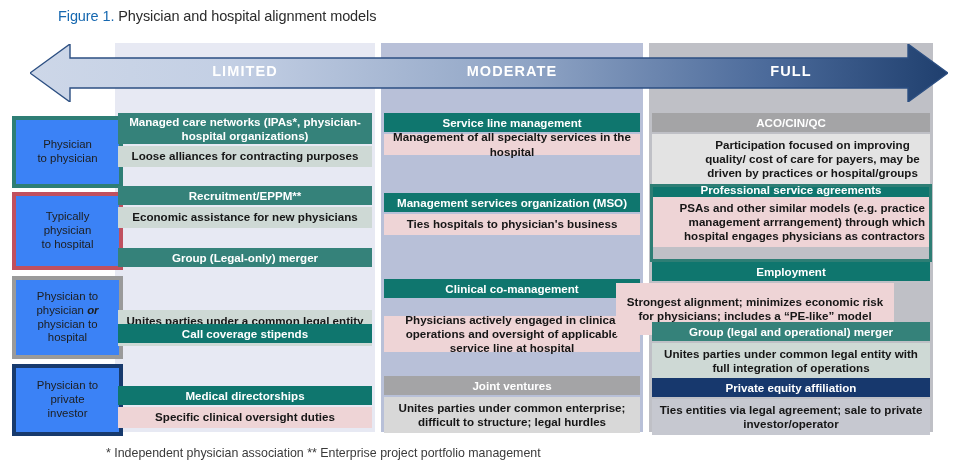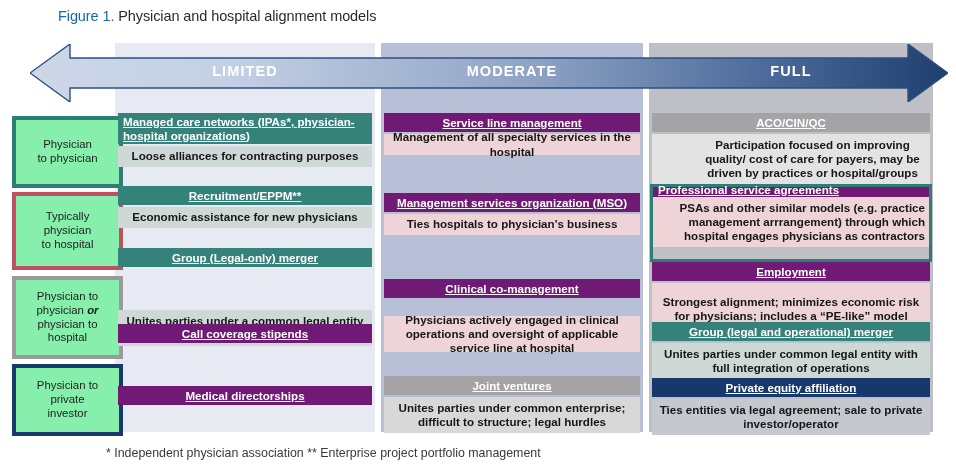--- a/index.html
+++ b/index.html
@@ -23,41 +23,41 @@
   
   .arrow-wrap{position:absolute;left:30px;top:44px;width:918px;height:58px;}
   .arrow-wrap svg{display:block;}
   .arrow-label{position:absolute;top:63px;font-size:14.5px;font-weight:bold;
                color:#ffffff;letter-spacing:1.1px;text-align:center;}
   .lbl-limited {left:115px;width:260px;}
   .lbl-moderate{left:381px;width:262px;}
   .lbl-full    {left:649px;width:284px;}
 
   
-  .legend{position:absolute;left:12px;width:111px;background:#86efac;
+  .legend{position:absolute;left:12px;width:111px;background:#3b82f6;
           box-sizing:border-box;display:flex;align-items:center;
           justify-content:center;text-align:center;
           font-size:11.4px;color:#1d1d1d;line-height:1.22;}
   .lg1{top:116px;height:72px;border:4px solid #2e7e75;}
   .lg2{top:192px;height:78px;border:4px solid #c0505f;}
   .lg3{top:276px;height:83px;border:4px solid #9a9a9a;}
   .lg4{top:364px;height:72px;border:4px solid #173a6d;}
   .legend i{font-style:italic;font-weight:bold;}
 
   
   .blk{position:absolute;box-sizing:border-box;}
-  .hdr{font-size:11.6px;font-weight:bold;color:#ffffff;text-align:left;
+  .hdr{font-size:11.6px;font-weight:bold;color:#ffffff;text-align:center;
        display:flex;align-items:center;justify-content:center;
-       line-height:1.2;padding:1px 5px;box-sizing:border-box;text-decoration:underline;}
+       line-height:1.2;padding:1px 5px;box-sizing:border-box;}
   .dsc{font-size:11.6px;font-weight:bold;color:#161616;text-align:center;
        display:flex;align-items:center;justify-content:center;
        line-height:1.22;padding:1px 4px;box-sizing:border-box;}
 
   .h-teal{background:#35827a;}
-  .h-red {background:#701a75;}
+  .h-red {background:#0f766e;}
   .h-gray{background:#a4a4a6;}
   .h-navy{background:#17386d;}
 
   .d-teal{background:#ced9d5;}
   .d-red {background:#eed4d6;}
   .d-gray{background:#e3e3e3;}
   .d-navy{background:#c6c8d0;}
   .d-gray2{background:#d8d8d8;}
 
   
@@ -116,20 +116,21 @@
 
   <div class="blk hdr h-teal" style="left:118px;top:186px;width:254px;height:19px;">Recruitment/EPPM**</div>
   <div class="blk dsc d-teal" style="left:118px;top:207px;width:254px;height:21px;">Economic assistance for new physicians</div>
 
   <div class="blk hdr h-teal" style="left:118px;top:248px;width:254px;height:19px;">Group (Legal-only) merger</div>
   <div class="blk dsc d-teal" style="left:118px;top:269px;width:254px;height:36px;margin-top:41px;">Unites parties under a common legal entity without an operational merger</div>
 
   <div class="blk hdr h-red" style="left:118px;top:324px;width:254px;height:19px;">Call coverage stipends</div>
 
   <div class="blk hdr h-red" style="left:118px;top:386px;width:254px;height:19px;">Medical directorships</div>
+  <div class="blk dsc d-red" style="left:118px;top:407px;width:254px;height:21px;">Specific clinical oversight duties</div>
 
   <div class="blk hdr h-red" style="left:384px;top:113px;width:256px;height:19px;">Service line management</div>
   <div class="blk dsc d-red" style="left:384px;top:134px;width:256px;height:21px;">Management of all specialty services in the hospital</div>
 
   <div class="blk hdr h-red" style="left:384px;top:193px;width:256px;height:19px;">Management services organization (MSO)</div>
   <div class="blk dsc d-red" style="left:384px;top:214px;width:256px;height:21px;">Ties hospitals to physician's business</div>
 
   <div class="blk hdr h-red" style="left:384px;top:279px;width:256px;height:19px;">Clinical co-management</div>
   <div class="blk dsc d-red" style="left:384px;top:300px;width:256px;height:36px;margin-top:16px;">Physicians actively engaged in clinical operations and oversight of applicable service line at hospital</div>
 
@@ -137,21 +138,21 @@
   <div class="blk dsc d-gray2" style="left:384px;top:397px;width:256px;height:36px;">Unites parties under common enterprise; difficult to structure; legal hurdles</div>
 
   <div class="blk hdr h-gray" style="left:652px;top:113px;width:278px;height:19px;">ACO/CIN/QC</div>
   <div class="blk dsc d-gray" style="left:652px;top:134px;width:278px;height:50px;padding-left:47px;">Participation focused on improving quality/ cost of care for payers, may be driven by practices or hospital/groups</div>
 
   <div class="outline-teal" style="left:650px;top:184px;width:282px;height:78px;"></div>
   <div class="blk hdr h-red" style="left:653px;top:187px;width:276px;height:19px;">Professional service agreements (traditional/global)</div>
   <div class="blk dsc d-red" style="left:653px;top:197px;width:276px;height:50px;text-align:right;">PSAs and other similar models (e.g. practice management arrrangement) through which hospital engages physicians as contractors</div>
 
   <div class="blk hdr h-red" style="left:652px;top:262px;width:278px;height:19px;">Employment</div>
-  <div class="blk dsc d-red" style="left:652px;top:283px;width:278px;height:52px;">Strongest alignment; minimizes economic risk for physicians; includes a “PE-like” model</div>
+  <div class="blk dsc d-red" style="left:616px;top:283px;width:278px;height:52px;">Strongest alignment; minimizes economic risk for physicians; includes a “PE-like” model</div>
 
   <div class="blk hdr h-teal" style="left:652px;top:322px;width:278px;height:19px;">Group (legal and operational) merger</div>
   <div class="blk dsc d-teal" style="left:652px;top:343px;width:278px;height:36px;">Unites parties under common legal entity with full integration of operations</div>
 
   <div class="blk hdr h-navy" style="left:652px;top:378px;width:278px;height:19px;">Private equity affiliation</div>
   <div class="blk dsc d-navy" style="left:652px;top:399px;width:278px;height:36px;">Ties entities via legal agreement; sale to private investor/operator</div>
 
   <div class="footnote">* Independent physician association  ** Enterprise project portfolio management</div>
 
 </div>

